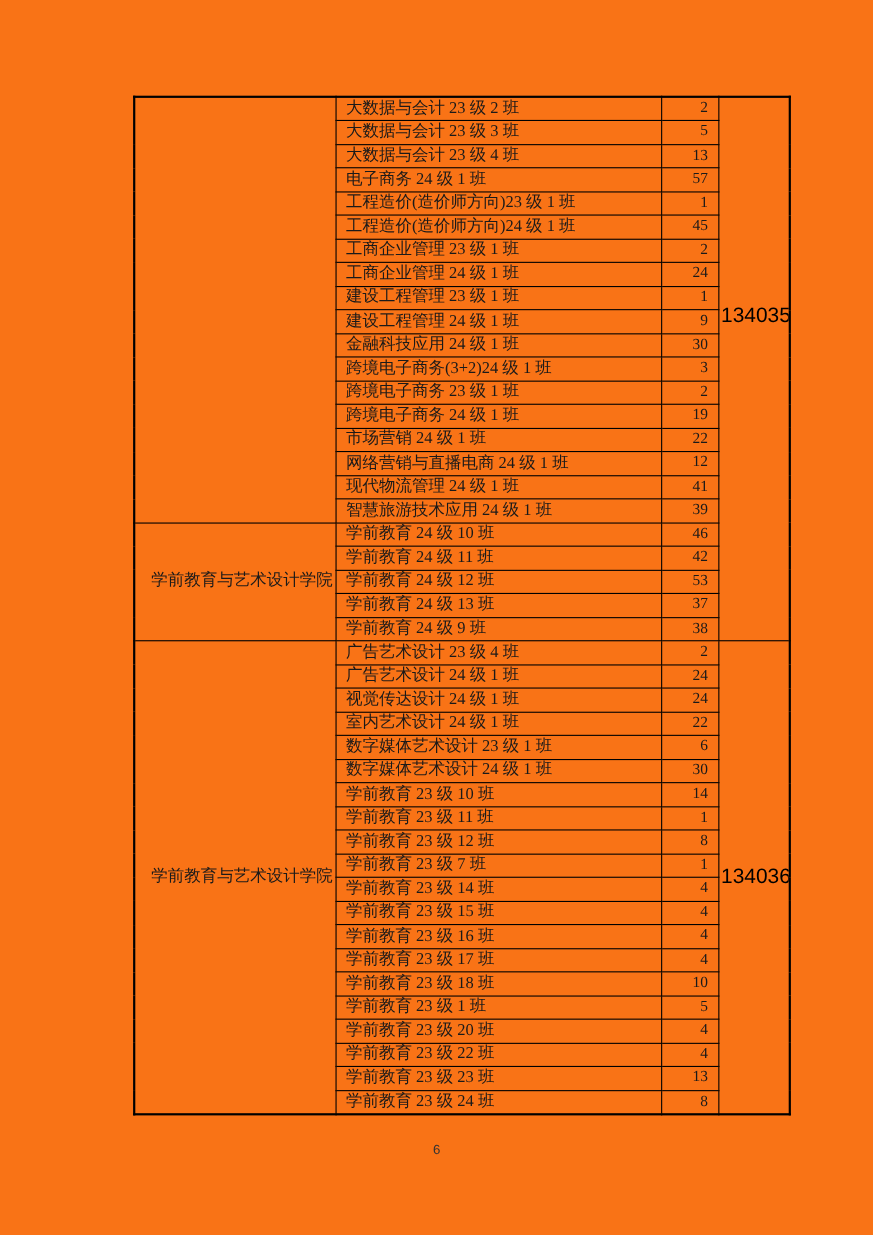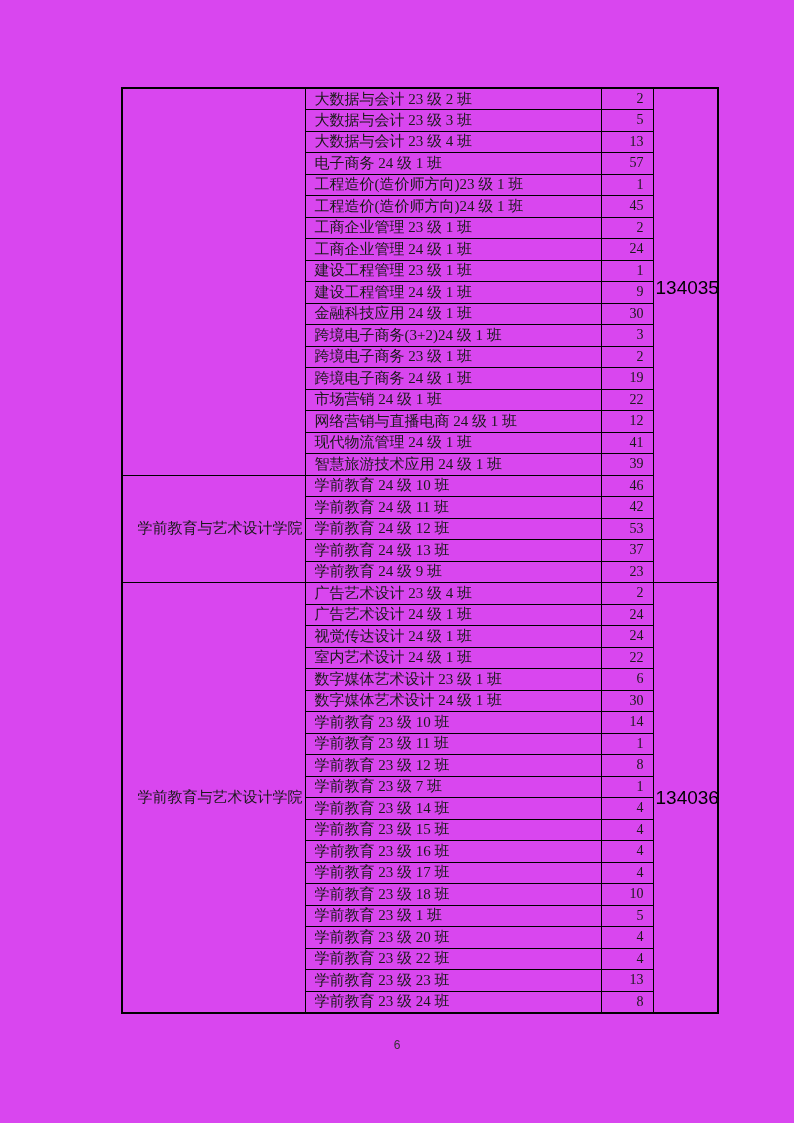--- a/index.html
+++ b/index.html
@@ -1,17 +1,17 @@
 <!DOCTYPE html>
 <html><head>
 <meta charset="utf-8">
 <style>
   html,body { margin:0; padding:0; background:#ffffff; }
   .page {
-    position:relative; width:794px; height:1123px; background:#d946ef;
+    position:relative; width:794px; height:1123px; background:#f97316;
     font-family:"Liberation Serif","DejaVu Serif",serif; color:#1a1a1a;
     overflow:hidden;
   }
   table.tbl {
     position:absolute; left:121px; top:87px; width:596px;
     border-collapse:collapse; table-layout:fixed;
     border:2px solid #000;
   }
   .tbl tr { height:21.5px; }
   .tbl td {
@@ -133,21 +133,21 @@
       <tr>
           <td class="cls">学前教育 24 级 12 班</td>
           <td class="cnt">53</td>
         </tr>
       <tr>
           <td class="cls">学前教育 24 级 13 班</td>
           <td class="cnt">37</td>
         </tr>
       <tr>
           <td class="cls">学前教育 24 级 9 班</td>
-          <td class="cnt">23</td>
+          <td class="cnt">38</td>
         </tr>
 
       <tr>
         <td class="colg" rowspan="20">学前教育与艺术设计学院</td>
         <td class="cls">广告艺术设计 23 级 4 班</td>
         <td class="cnt">2</td>
         <td class="code" rowspan="20"><span>134036</span></td>
       </tr>
       <tr>
           <td class="cls">广告艺术设计 24 级 1 班</td>

